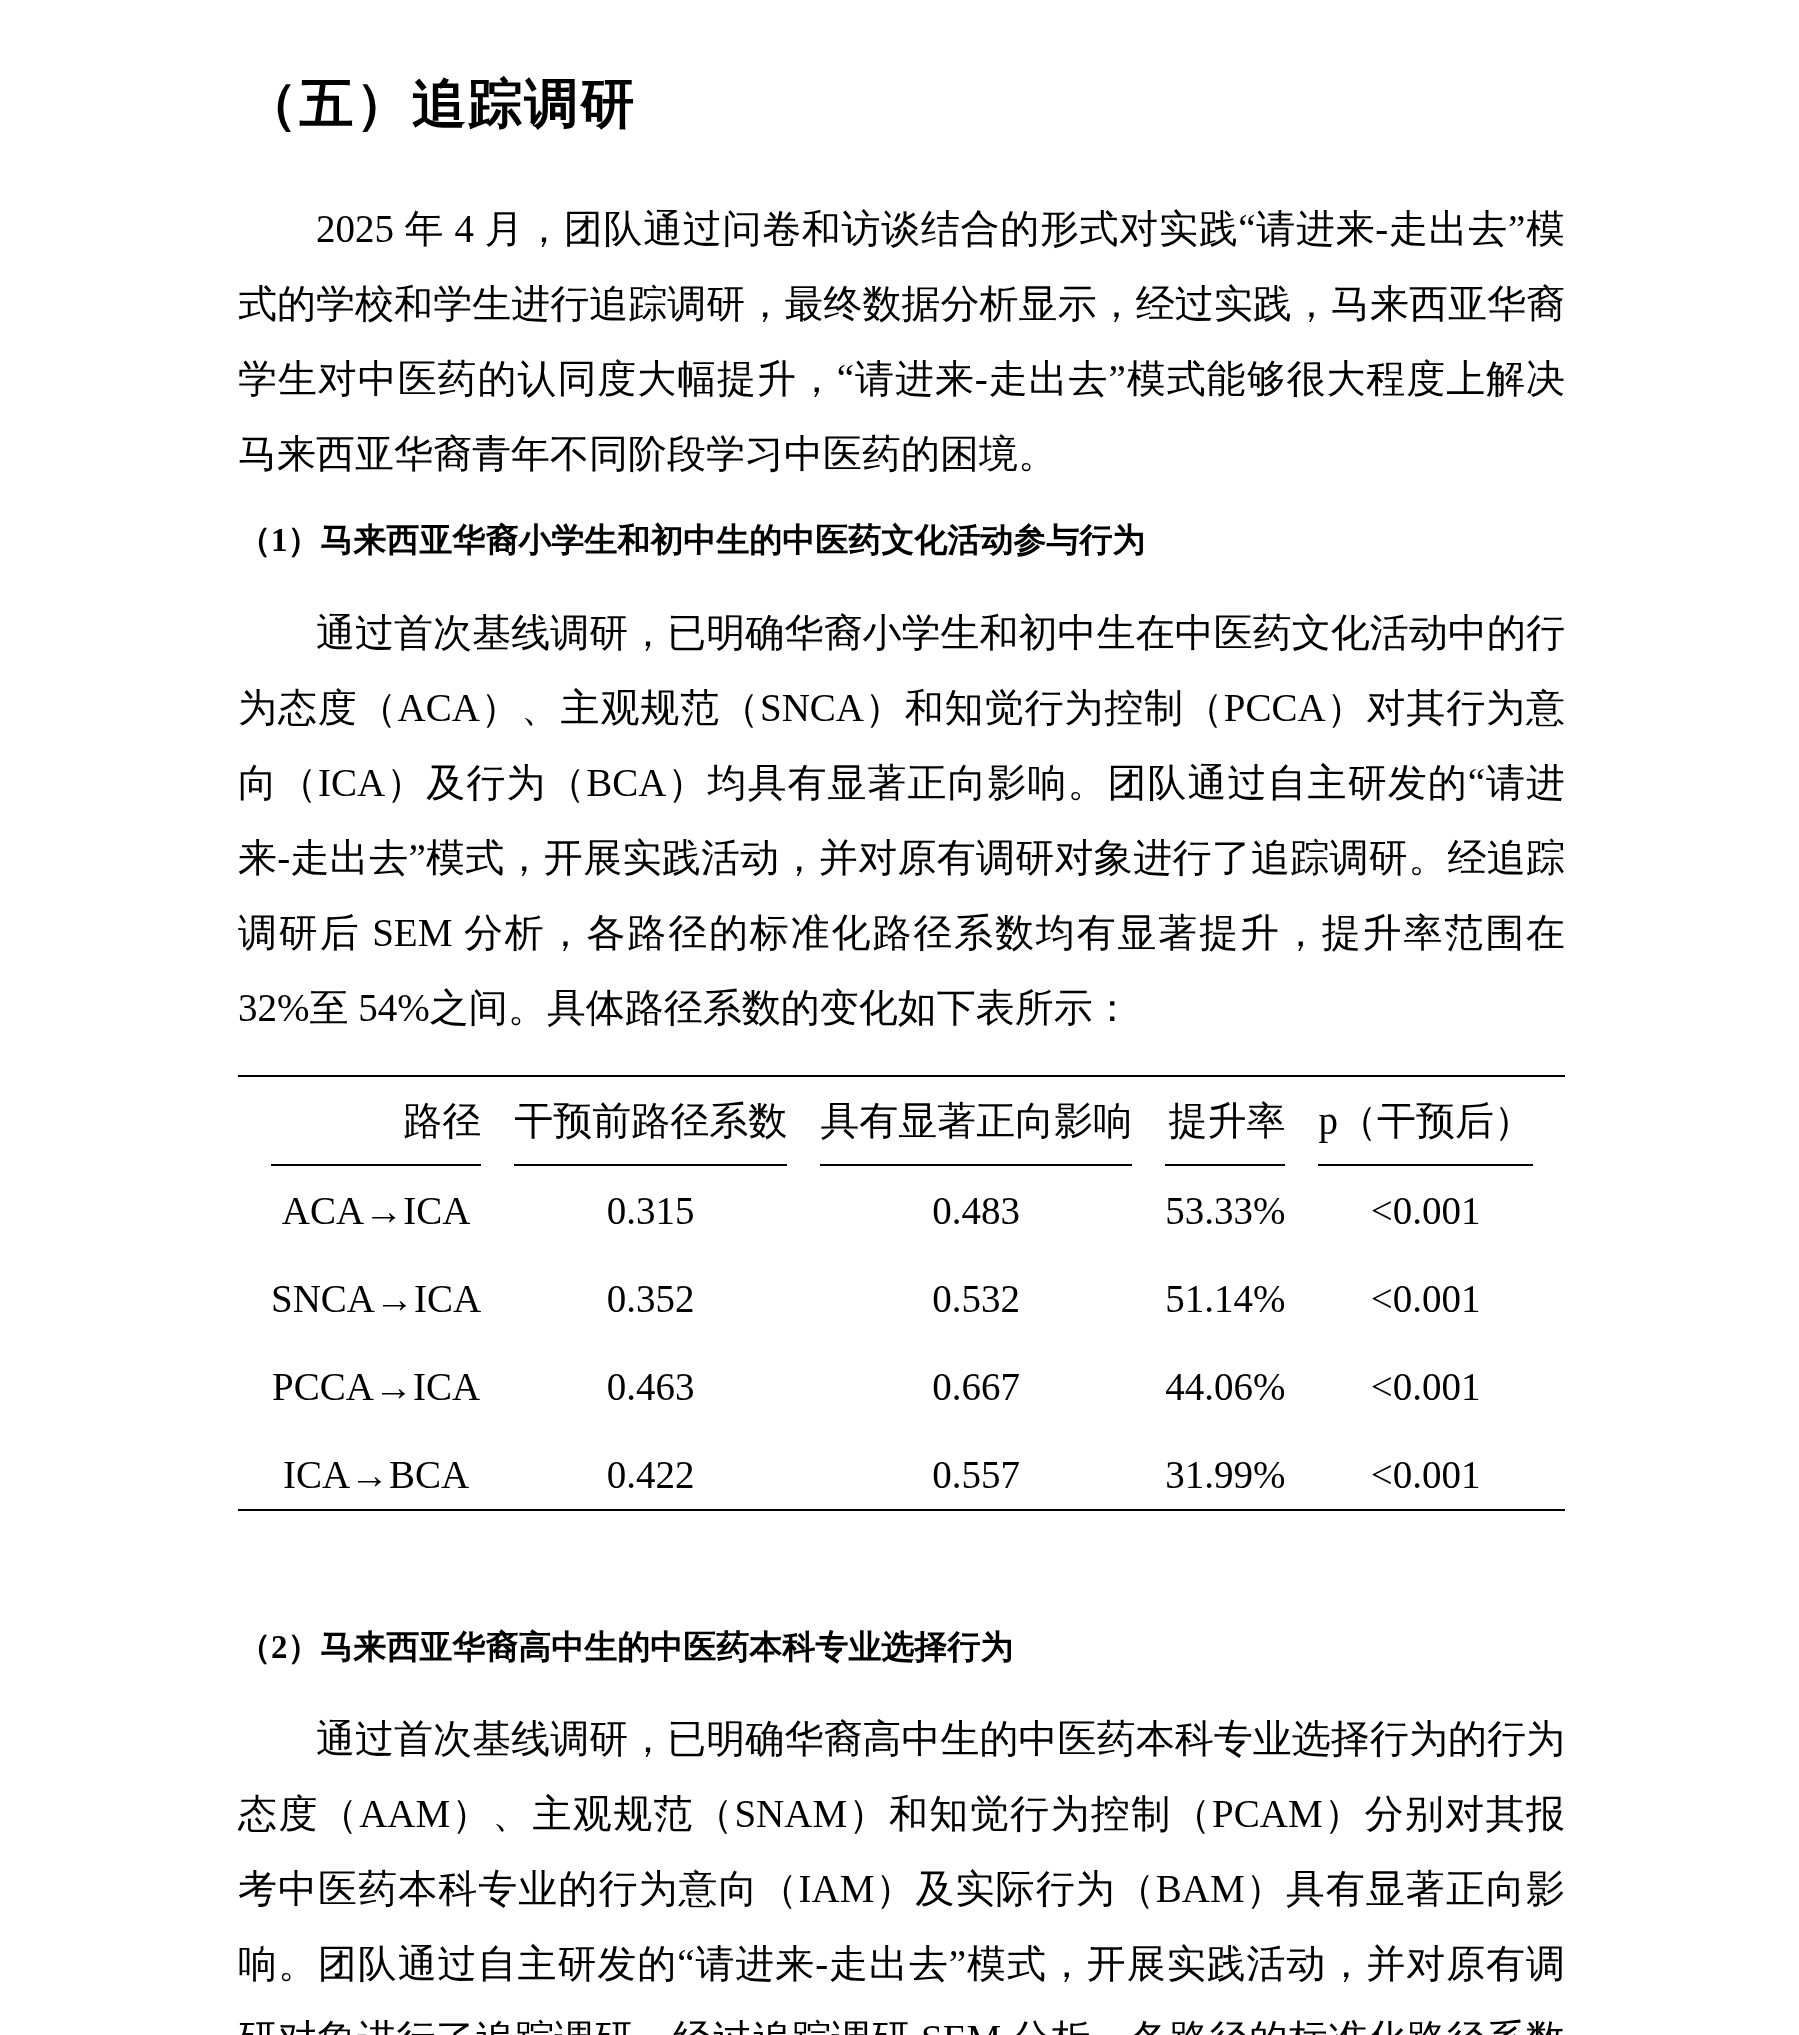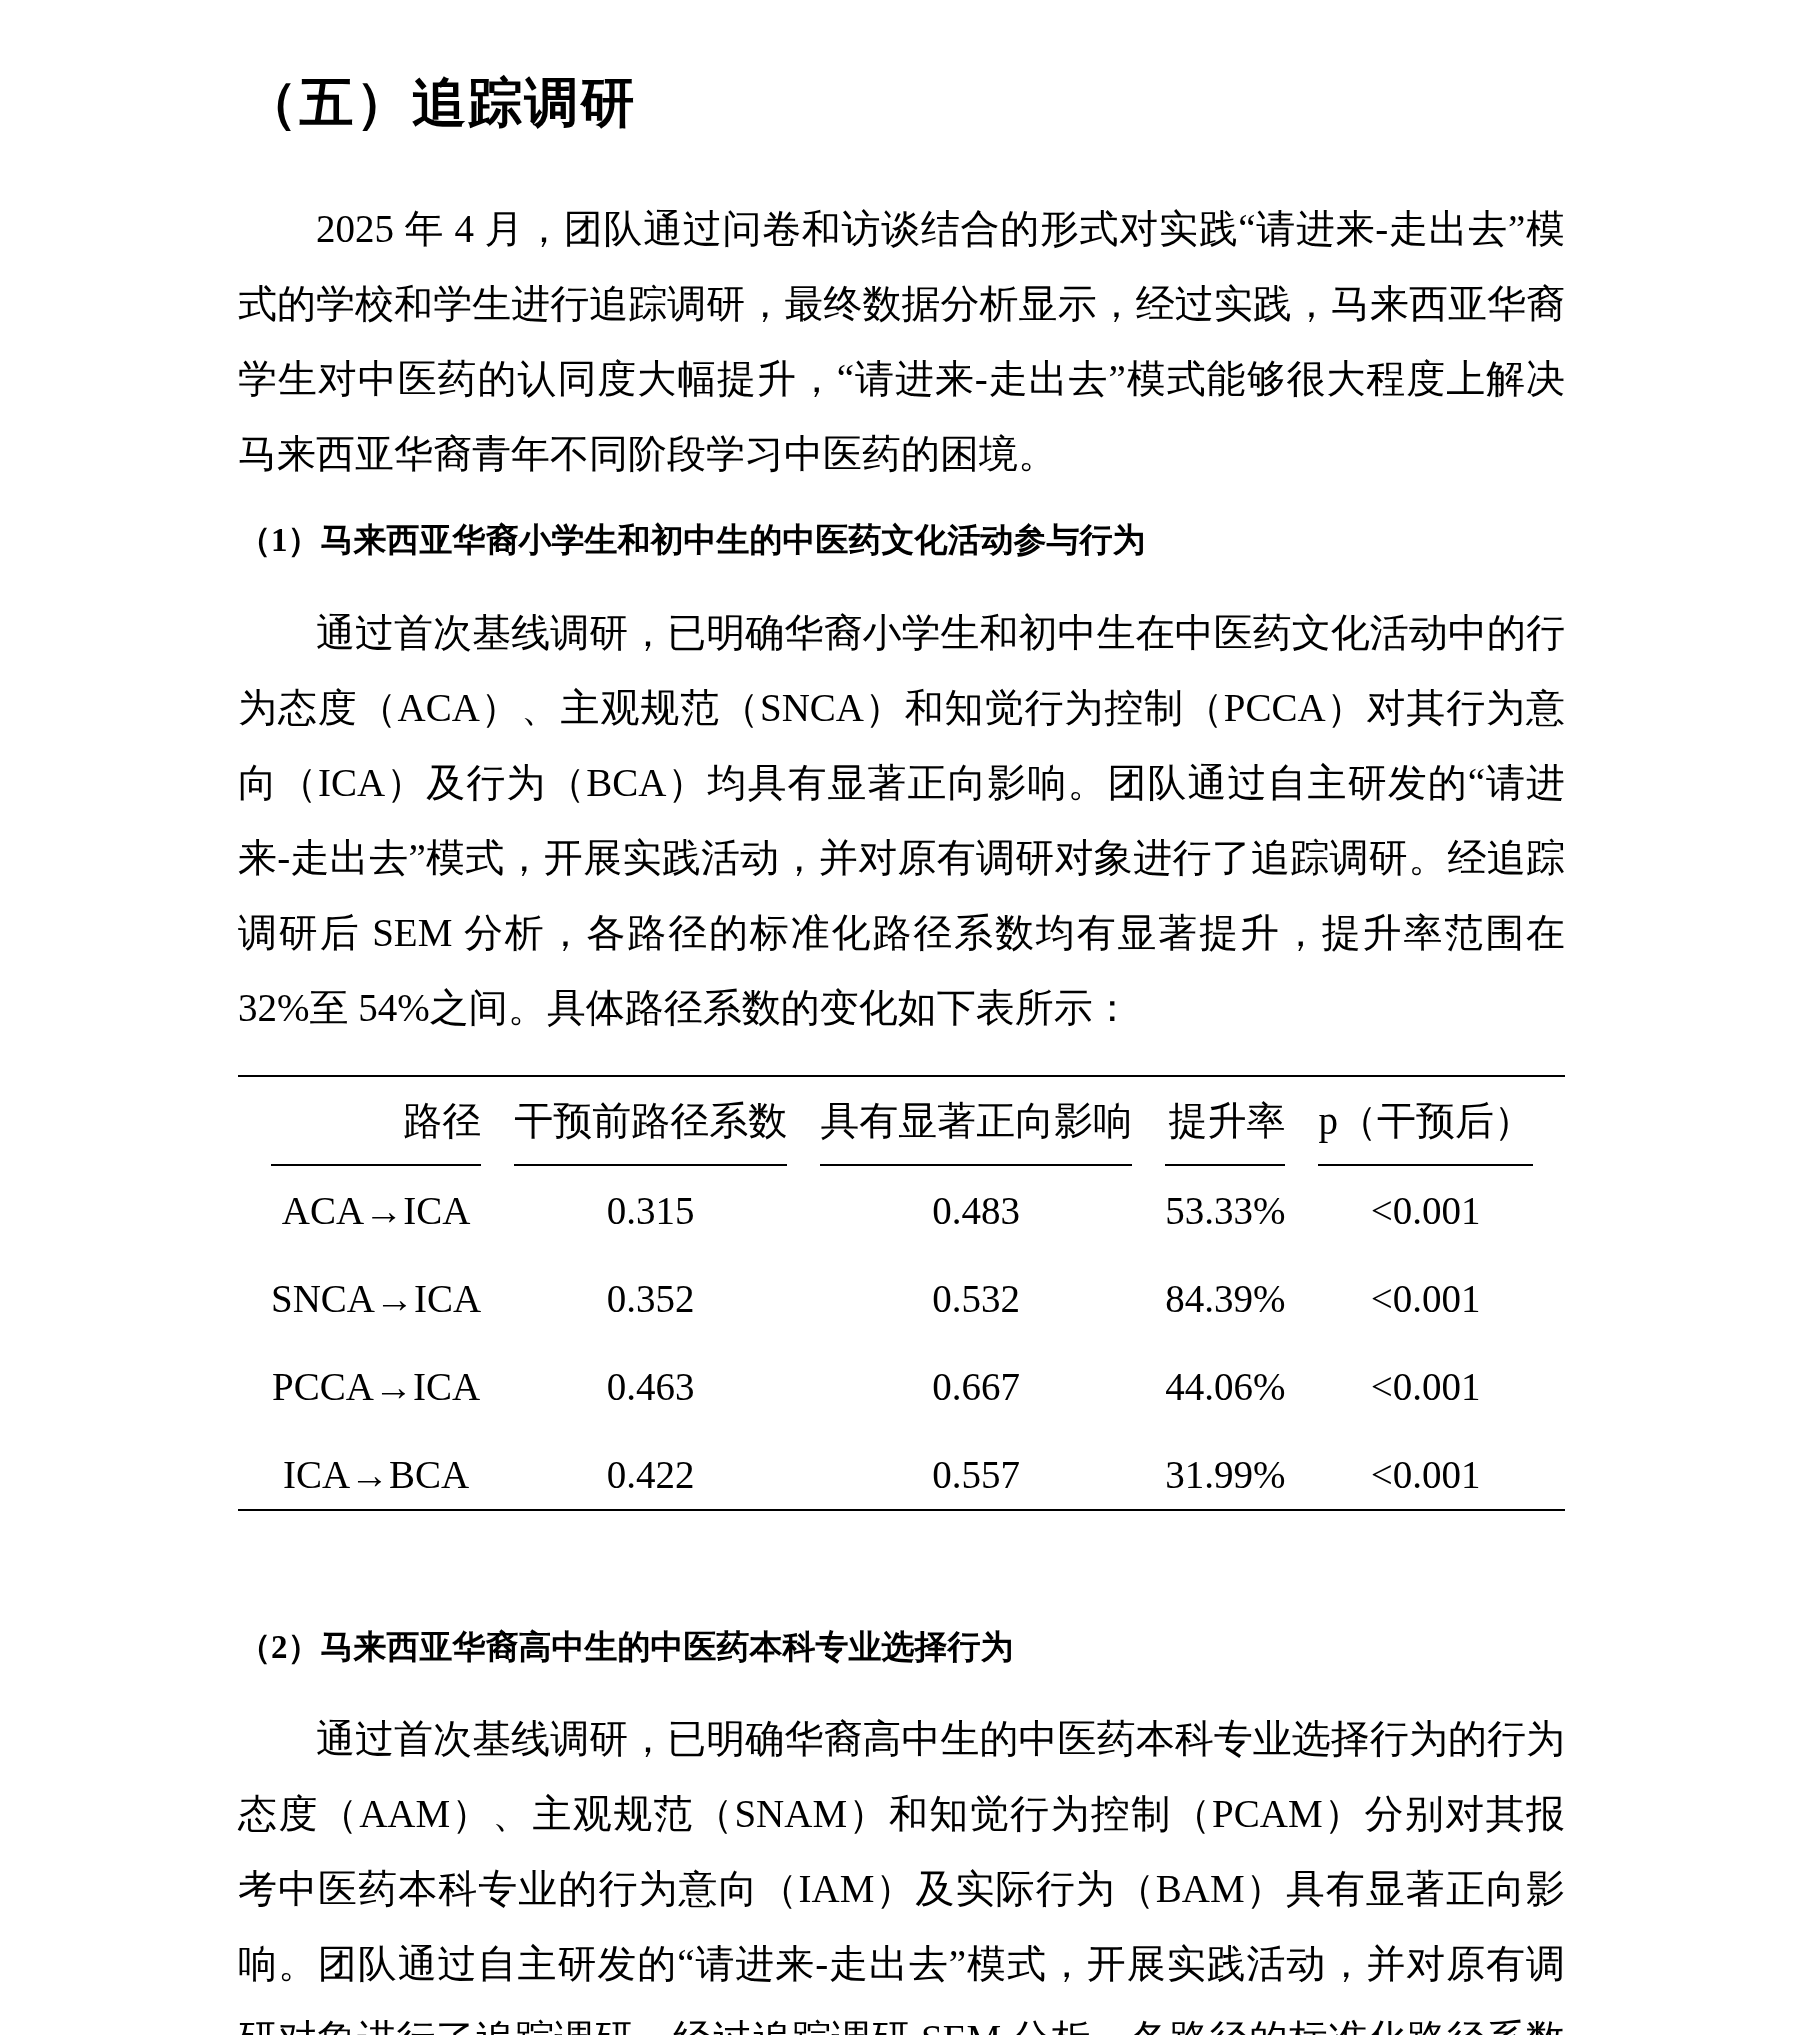--- a/index.html
+++ b/index.html
@@ -15,21 +15,21 @@
     font-family: "Liberation Serif", "DejaVu Serif", serif;
   }
   .page {
     box-sizing: border-box;
     width: 1799px;
     height: 2035px;
     padding: 52px 234px 22px 238px;
     background: #ffffff;
   }
   h1.doc-title {
-    font-family: Liberation Serif, serif;
+    font-family: Liberation Sans, sans-serif;
     font-weight: bold;
     font-size: 54px;
     line-height: 71px;
     margin: 16.3px 0 52px 5.4px;
     letter-spacing: 2.2px;
   }
   h2.section-heading {
     font-family: "Liberation Sans", "DejaVu Sans", sans-serif;
     font-weight: bold;
     font-size: 38px;
@@ -115,21 +115,21 @@
           <td>ACA→ICA</td>
           <td>0.315</td>
           <td>0.483</td>
           <td>53.33%</td>
           <td>&lt;0.001</td>
         </tr>
         <tr>
           <td>SNCA→ICA</td>
           <td>0.352</td>
           <td>0.532</td>
-          <td>84.39%</td>
+          <td>51.14%</td>
           <td>&lt;0.001</td>
         </tr>
         <tr>
           <td>PCCA→ICA</td>
           <td>0.463</td>
           <td>0.667</td>
           <td>44.06%</td>
           <td>&lt;0.001</td>
         </tr>
         <tr>

